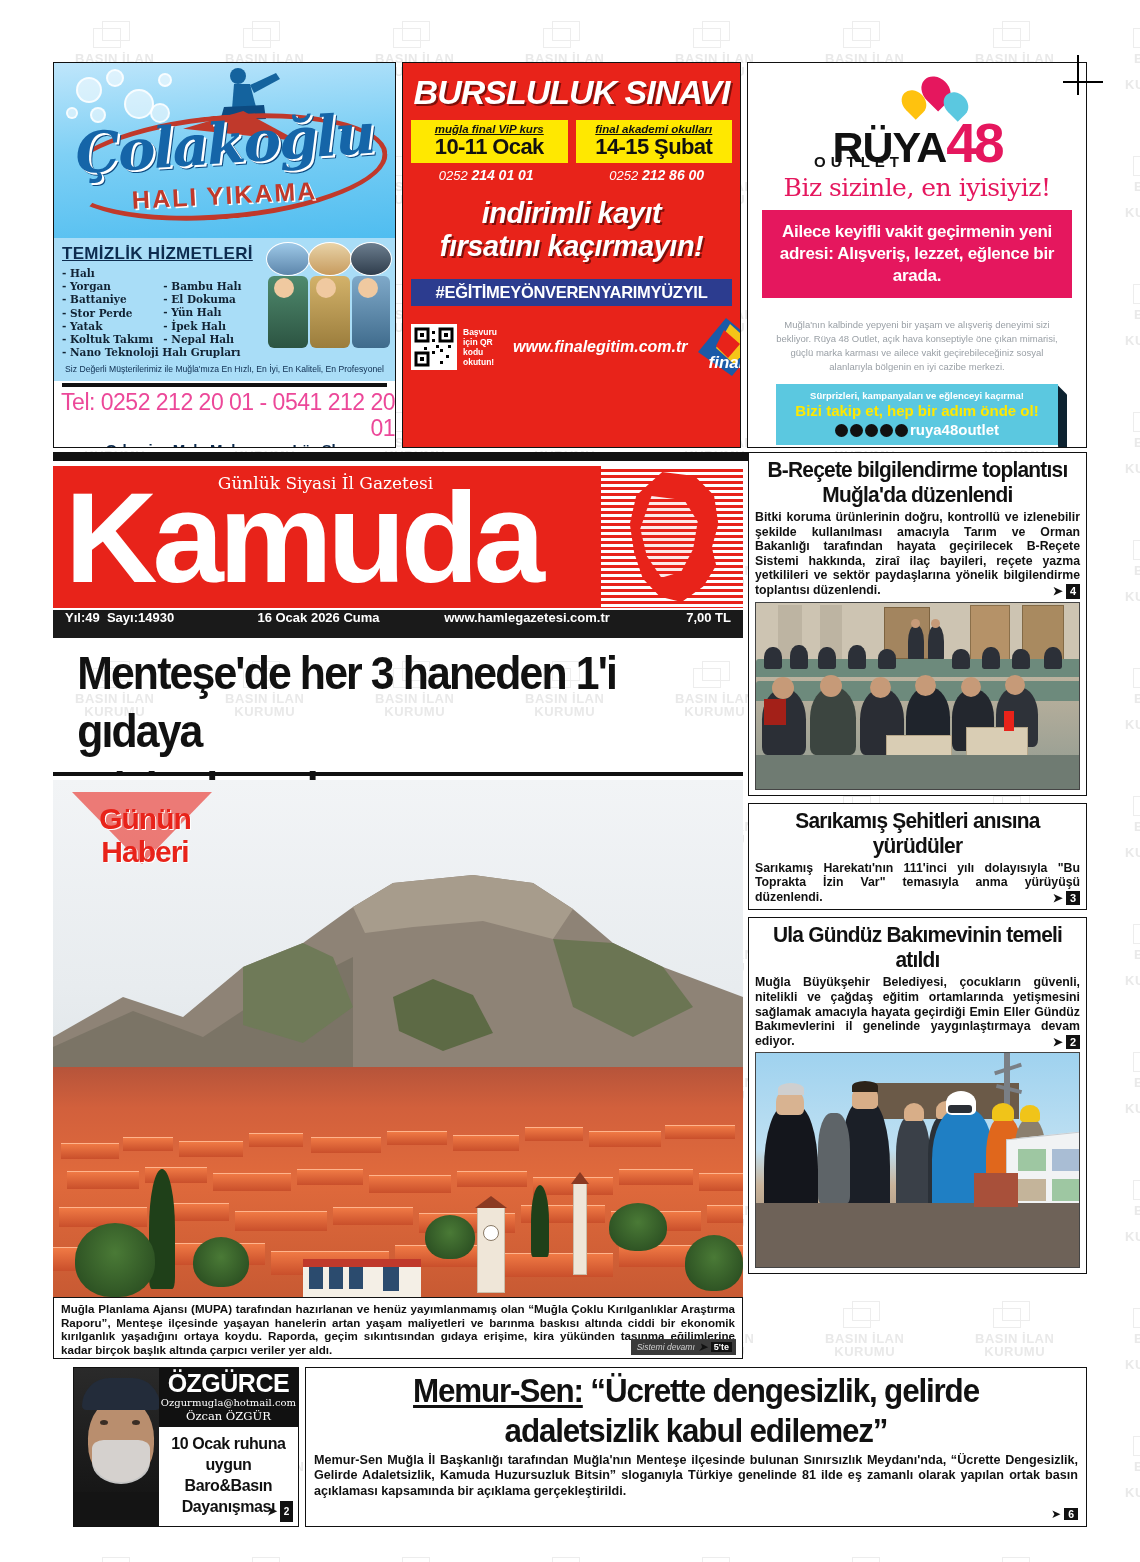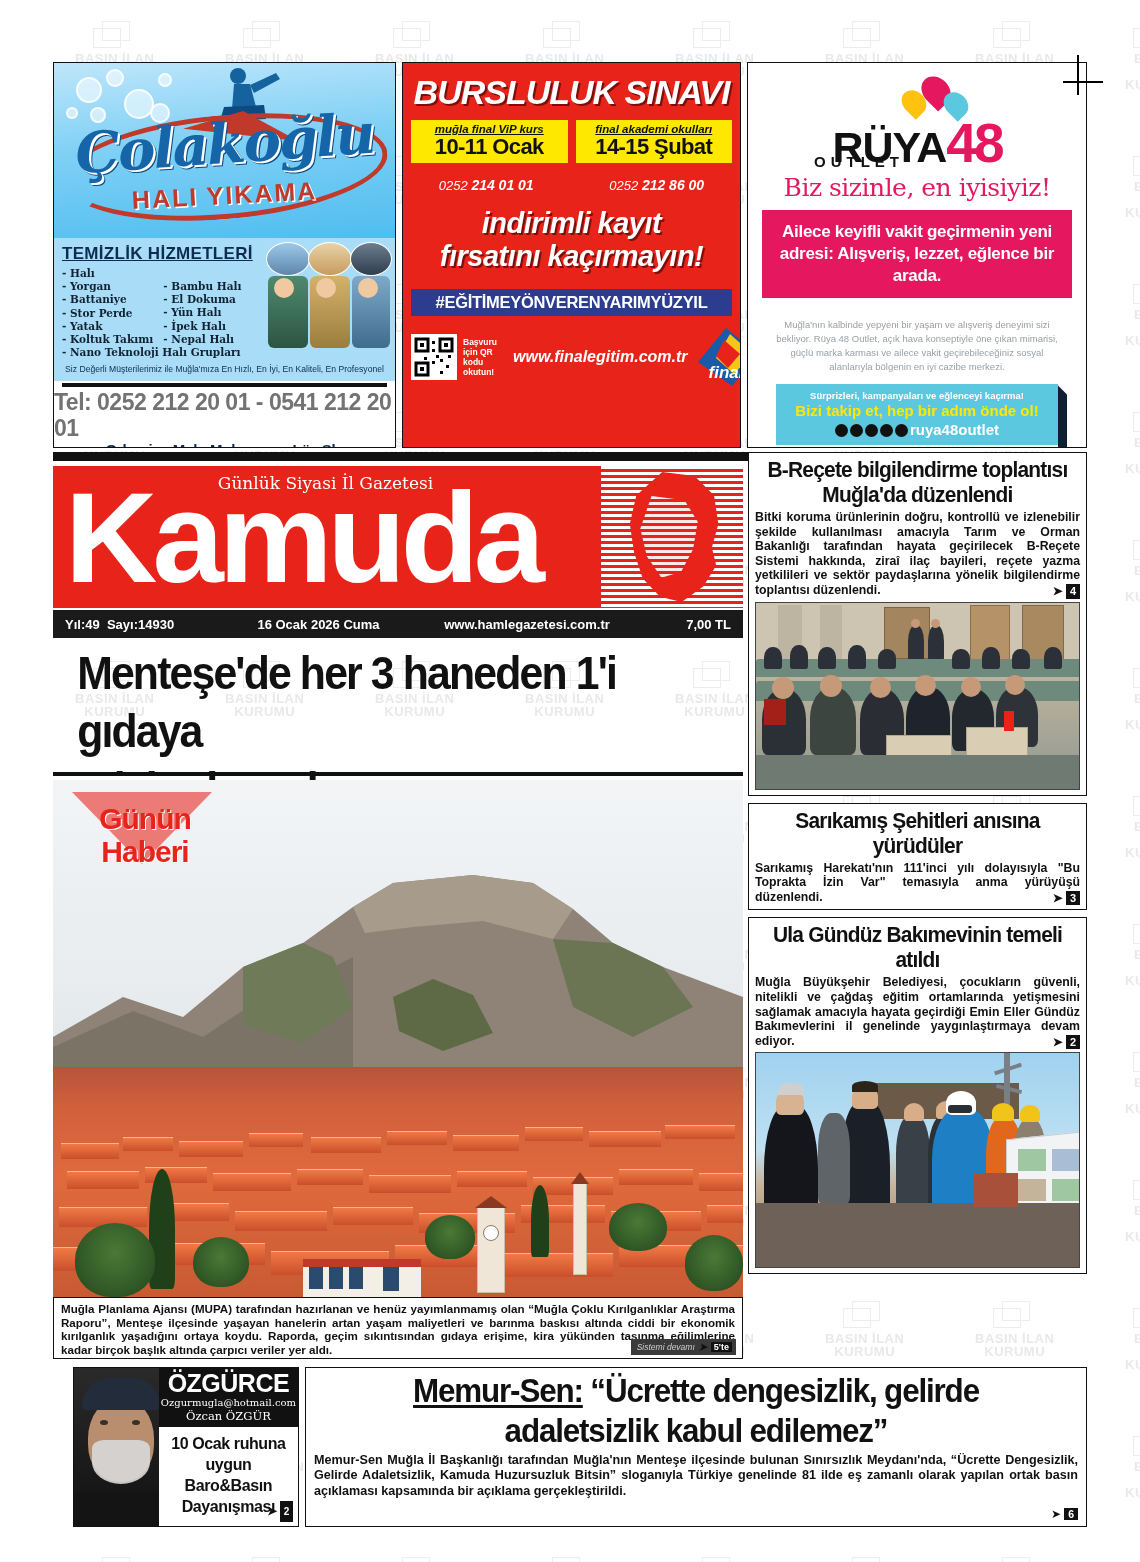--- a/index.html
+++ b/index.html
@@ -59,35 +59,35 @@
   .c-lists{display:flex;gap:10px;margin-top:3px;font-family:"DejaVu Serif",serif;
       font-weight:bold;font-size:10.5px;color:#123;line-height:13.2px;}
   .c-lists div{white-space:nowrap;}
   .c-nano{font-family:"DejaVu Serif",serif;font-weight:bold;font-size:10.5px;color:#123;}
   .c-photos{position:absolute;right:4px;top:4px;width:125px;height:108px;}
   .c-ph{position:absolute;border-radius:50%;border:1.5px solid #fff;overflow:hidden;}
   .c-note{font-size:8.6px;color:#0d2c4f;text-align:center;line-height:17px;margin-top:3px;}
   .c-thanks{font-weight:bold;font-size:12px;color:#0d2c4f;text-align:center;margin-top:1px;}
   .c-foot{background:#fff;height:66px;position:relative;padding-top:2px;}
   .c-rule{height:4px;background:#111;margin:0 8px 2px;}
-  .c-tel{text-align:left;font-weight:bold;font-size:23px;color:#737373;
+  .c-tel{text-align:right;font-weight:normal;font-size:23px;color:#ec4899;
       letter-spacing:-.5px;line-height:26px;}
   .c-addr{text-align:center;font-weight:bold;font-size:15px;color:#0d2c4f;
       line-height:17px;letter-spacing:-.2px;}
 
   
   .f-wrap{background:#e8231a;height:100%;position:relative;padding:10px 8px;}
   .f-title{text-align:center;font-weight:bold;font-style:italic;font-size:34px;color:#fff;
       letter-spacing:-1px;text-shadow:2px 2px 0 #7d0f0a;}
   .f-boxes{display:flex;gap:8px;margin-top:8px;}
   .f-box{flex:1;background:#ffe800;text-align:center;padding:3px 2px 4px;}
   .f-box .t{font-weight:bold;font-style:italic;font-size:11.5px;color:#111;
       text-decoration:underline;}
   .f-box .d{font-weight:bold;font-size:22px;color:#111;line-height:24px;letter-spacing:-.6px;}
-  .f-phones{display:flex;gap:20px;margin-top:14px;}
+  .f-phones{display:flex;gap:20px;margin-top:4px;}
   .f-phones div{flex:1;text-align:center;font-style:italic;font-size:13px;color:#fff;}
   .f-phones div b{font-size:14px;}
   .f-slog{text-align:center;font-weight:bold;font-style:italic;font-size:29px;color:#fff;
       line-height:33px;margin-top:14px;text-shadow:2px 2px 0 #7d0f0a;letter-spacing:-.5px;}
   .f-tag{margin-top:16px;background:#2c3c8f;text-align:center;padding:4px 0;
       font-weight:bold;font-size:16.5px;color:#fff;letter-spacing:-.3px;}
   .f-bottom{display:flex;align-items:center;gap:6px;margin-top:12px;}
   .f-qr{width:46px;height:46px;background:#fff;padding:3px;flex:none;}
   .f-qrtxt{font-weight:bold;font-size:8.5px;color:#fff;line-height:10px;flex:none;width:44px;}
   .f-url{flex:1;text-align:center;font-weight:bold;font-style:italic;font-size:16px;color:#fff;}
@@ -135,21 +135,21 @@
   .mh-face{position:absolute;left:18px;top:6px;width:108px;height:130px;
       background:#e8231a;
       clip-path:polygon(40% 0%,70% 3%,88% 18%,92% 40%,86% 58%,90% 72%,78% 88%,58% 100%,
         38% 96%,22% 82%,14% 62%,10% 40%,16% 18%);}
   .mh-face2{position:absolute;left:34px;top:30px;width:66px;height:86px;
       background:repeating-linear-gradient(#fff 0 3px,transparent 3px 6px);opacity:.9;
       clip-path:polygon(25% 0%,75% 5%,95% 30%,88% 62%,70% 88%,40% 95%,18% 70%,8% 38%);}
 
   
   .infobar{position:absolute;left:53px;top:610px;width:690px;height:28px;background:#1a1a1a;
-      display:flex;align-items:center;color:#fff;font-weight:bold;font-size:13px;}
+      display:flex;color:#fff;font-weight:bold;font-size:13px;}
   .infobar .a{padding-left:12px;width:168px;}
   .infobar .b{width:195px;text-align:center;}
   .infobar .c{flex:1;text-align:center;}
   .infobar .d{width:105px;text-align:right;padding-right:12px;}
 
   
   .mainhead{position:absolute;left:53px;top:644px;width:690px;height:126px;}
   .mainhead .l{font-weight:bold;font-size:46px;line-height:58px;color:#111;
       letter-spacing:-2px;font-stretch:condensed;transform:scaleX(.93);transform-origin:center;}
   .headrule{position:absolute;left:53px;top:772px;width:690px;height:4px;background:#111;}

